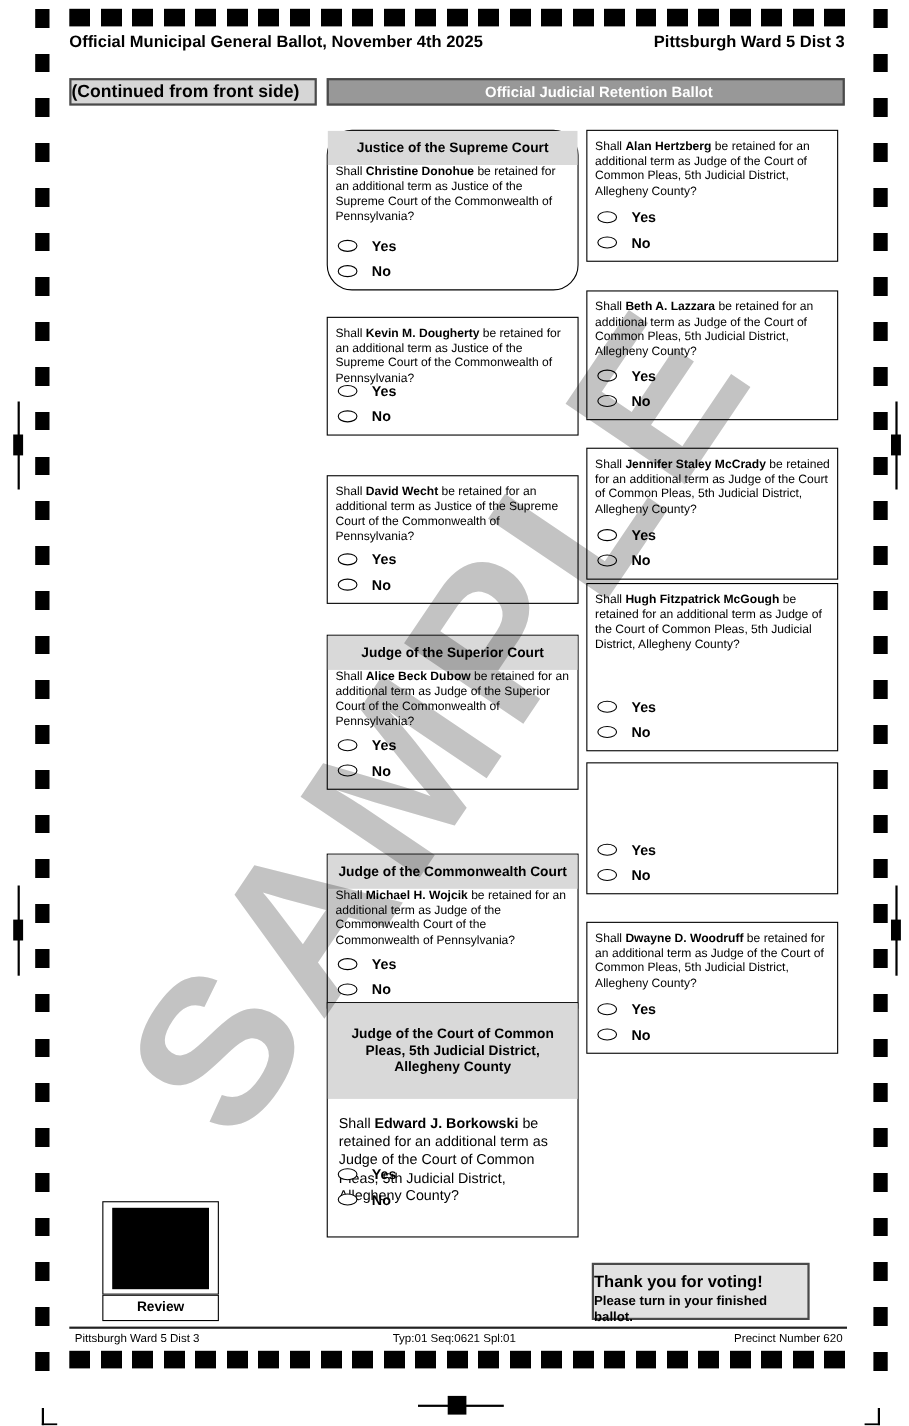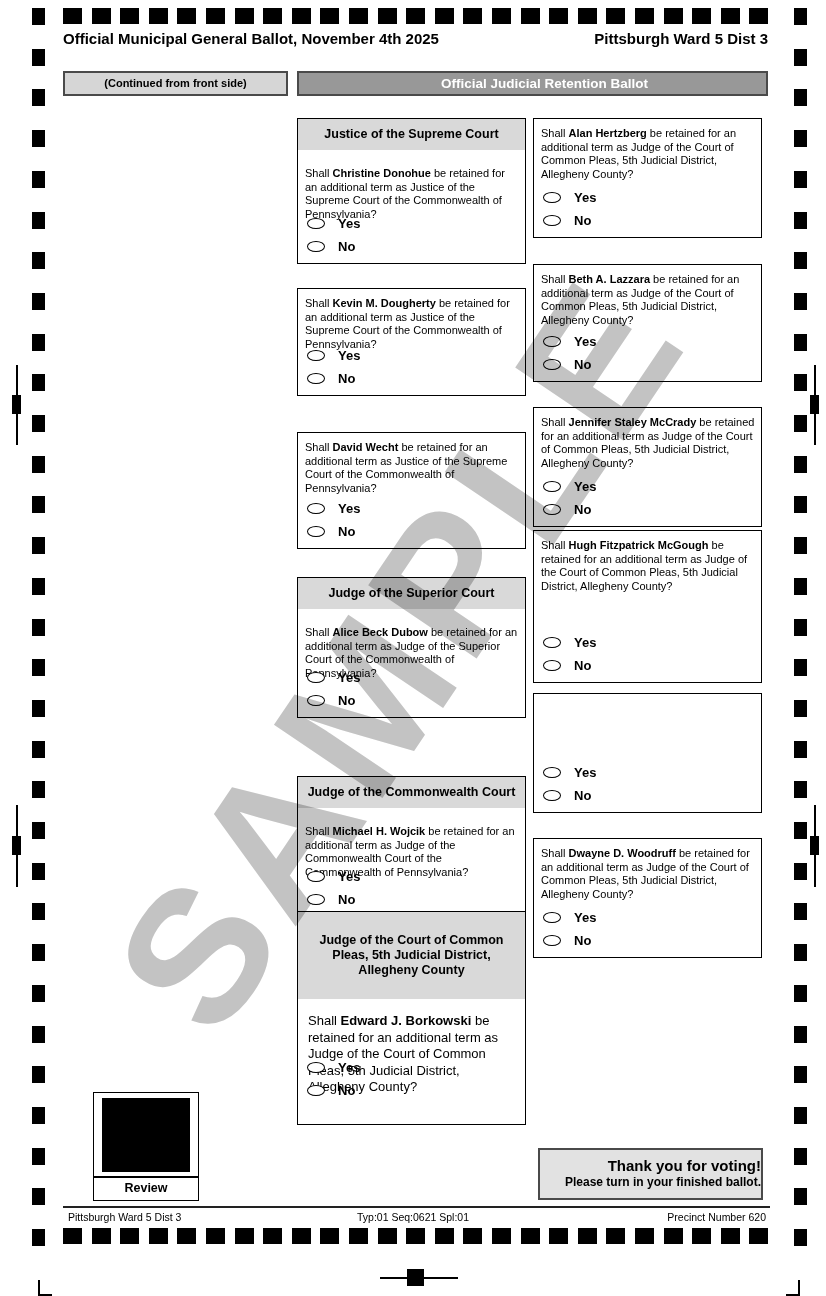--- a/index.html
+++ b/index.html
@@ -19,33 +19,33 @@
   
   .regline{position:absolute;width:2px;background:#000;}
   .regsq{position:absolute;width:9px;height:19px;background:#000;}
   .hline{position:absolute;height:2px;background:#000;}
 
   
   .hdr-title{position:absolute;left:63px;top:30px;font-size:15px;font-weight:bold;}
   .hdr-district{position:absolute;right:58px;top:30px;font-size:15px;font-weight:bold;}
   .continued{position:absolute;left:63px;top:71px;width:225px;height:25px;
         background:#d6d6d6;border:2px solid #4a4a4a;box-sizing:border-box;
-        font-size:11px;font-weight:bold;text-align:center;line-height:21px;}
+        font-size:16px;font-weight:bold;text-align:left;line-height:21px;}
   .banner{position:absolute;left:297px;top:71px;width:471px;height:25px;
         background:#989898;border:2px solid #4a4a4a;box-sizing:border-box;
         font-size:13.5px;font-weight:bold;color:#fff;text-align:center;line-height:21px;padding-left:24px;}
 
   
   .box{position:absolute;left:297px;width:229px;border:1.5px solid #000;
        background:#fff;box-sizing:border-box;}
   .box.rcol{left:533px;}
   .band{background:#d9d9d9;font-size:12.5px;font-weight:bold;text-align:center;
         line-height:15px;padding:8px 6px;}
   .q{padding:8px 6px 0 7px;font-size:11px;line-height:13.5px;}
-  .band + .q{padding-top:17px;}
+  .band + .q{padding-top:0;}
   .box.big .band{padding:21px 10px;}
   .box.big .q{font-size:13px;line-height:16.5px;padding:14px 9px 0 10px;}
   .opts{position:absolute;left:9px;bottom:5px;}
   .box.big .opts{bottom:22px;}
   .opt{display:flex;align-items:center;height:23px;}
   .bubble{width:16px;height:9px;border:1.6px solid #000;border-radius:50%;
           margin-right:13px;flex:0 0 auto;background:#fff;}
   .optlabel{font-size:13px;font-weight:bold;}
 
   
@@ -56,23 +56,23 @@
 
   
   .review-outer{position:absolute;left:93px;top:1092px;width:106px;height:85px;
        border:1.5px solid #000;background:#fff;box-sizing:border-box;}
   .review-black{position:absolute;left:8px;top:5px;right:8px;bottom:4px;background:#000;}
   .review-label{position:absolute;left:93px;top:1177px;width:106px;height:24px;
        border:1.5px solid #000;box-sizing:border-box;background:#fff;
        font-size:12.5px;font-weight:bold;text-align:center;line-height:21px;}
 
   
-  .thanks{position:absolute;left:538px;top:1148px;width:225px;height:52px;
+  .thanks{position:absolute;left:538px;top:1148px;width:198px;height:52px;
        background:#e2e2e2;border:2px solid #4a4a4a;box-sizing:border-box;
-       text-align:right;padding-top:7px;}
+       text-align:left;padding-top:7px;}
   .thanks .l1{font-size:15px;font-weight:bold;line-height:18px;}
   .thanks .l2{font-size:12px;font-weight:bold;line-height:15px;}
 
   
   .footer-rule{position:absolute;left:63px;top:1206px;width:707px;height:1.5px;background:#222;}
   .foot{position:absolute;top:1211px;font-size:10.5px;}
   .foot.fl{left:68px;}
   .foot.fc{left:0;width:826px;text-align:center;}
   .foot.fr{right:60px;}
 </style>
@@ -100,21 +100,21 @@
   <div class="regline" style="left:38px;top:1280px;height:16px;"></div>
   <div class="hline" style="left:38px;top:1294px;width:14px;"></div>
   <div class="regline" style="left:798px;top:1280px;height:16px;"></div>
   <div class="hline" style="left:786px;top:1294px;width:14px;"></div>
 
   <div class="hdr-title">Official Municipal General Ballot, November 4th 2025</div>
   <div class="hdr-district">Pittsburgh Ward 5 Dist 3</div>
   <div class="continued">(Continued from front side)</div>
   <div class="banner">Official Judicial Retention Ballot</div>
 
-  <div class="box" style="top:118px;height:146px;">
+  <div class="box" style="top:118px;height:146px;border-radius:23px;">
     <div class="band">Justice of the Supreme Court</div>
     <div class="q"><span>Shall </span><b>Christine Donohue</b><span> be retained for an additional term as Justice of the Supreme Court of the Commonwealth of Pennsylvania?</span></div>
     <div class="opts">
       <div class="opt">
           <span class="bubble"></span>
           <span class="optlabel">Yes</span>
         </div>
       <div class="opt">
           <span class="bubble"></span>
           <span class="optlabel">No</span>

